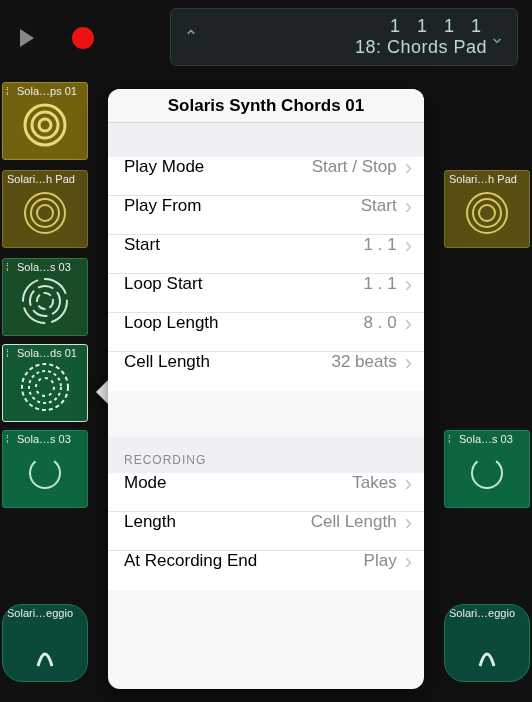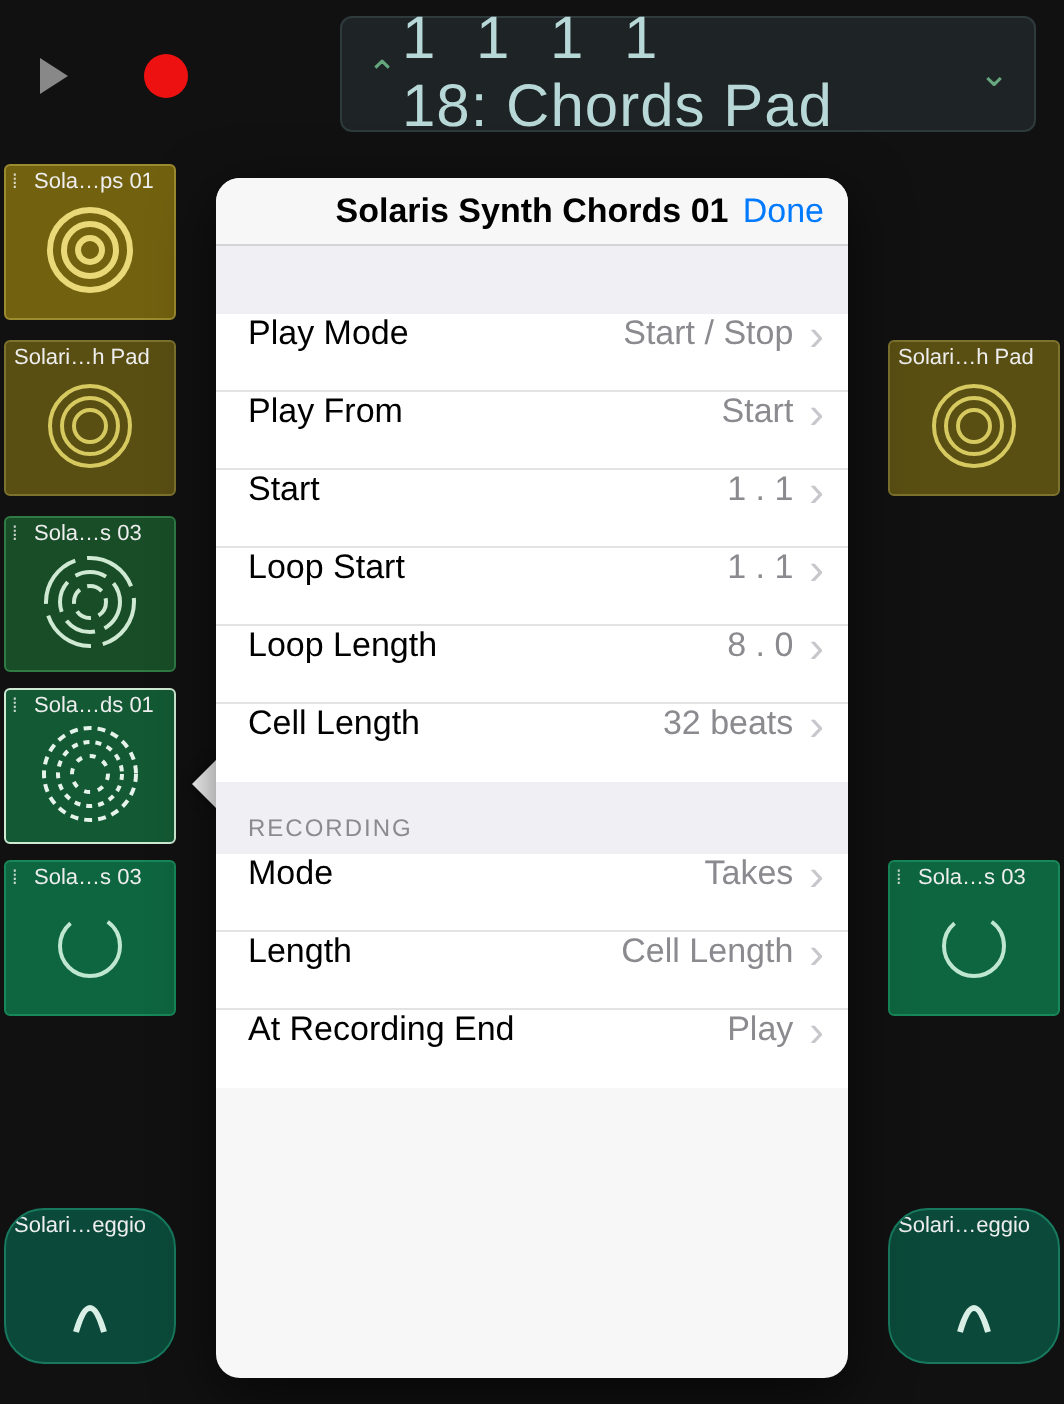--- a/index.html
+++ b/index.html
@@ -50,23 +50,23 @@
     padding: 0 10px;
   }
   .lcd .arrow {
     color: #9fb;
     opacity: .6;
     font-size: 18px;
     width: 20px; text-align: center;
   }
   .lcd-center {
     flex: 1;
-    text-align: left;
+    text-align: right;
     color: #b8d8d8;
-    font-size: 30px;
+    font-size: 18px;
     line-height: 1.15;
     font-weight: 300;
   }
   .lcd-line1 { letter-spacing: 6px; }
   .lcd-line2 { letter-spacing: .5px; }
 
   
   .grid {
     position: absolute;
     top: 80px; left: 0; right: 0; bottom: 0;
@@ -144,20 +144,21 @@
     font-size: 17px;
   }
   .section-gap { height: 34px; background: #efeff4; }
   .section-label {
     height: 36px;
     background: #efeff4;
     padding: 16px 16px 4px;
     font-size: 12px;
     letter-spacing: 1px;
     color: #8a8a8f;
+    margin-top: 46px;
   }
   .row {
     height: 39px;
     background: #fff;
     border-bottom: 1px solid #e3e3e6;
     display: flex;
     align-items: flex-start;
     padding: 0 12px 0 16px;
     font-size: 17px;
   }
@@ -267,21 +268,20 @@
     </svg>
   </div>
 
 </div>
 
 <div class="pop-pointer"></div>
 <div class="popover">
 
   <div class="pop-header">
     <span>Solaris Synth Chords 01</span>
-    <span class="pop-done">Done</span>
   </div>
 
   <div class="section-gap"></div>
 
   <div>
     <div class="row">
       <span class="label">Play Mode</span>
       <span class="value">Start / Stop</span>
       <span class="chev">›</span>
     </div>

